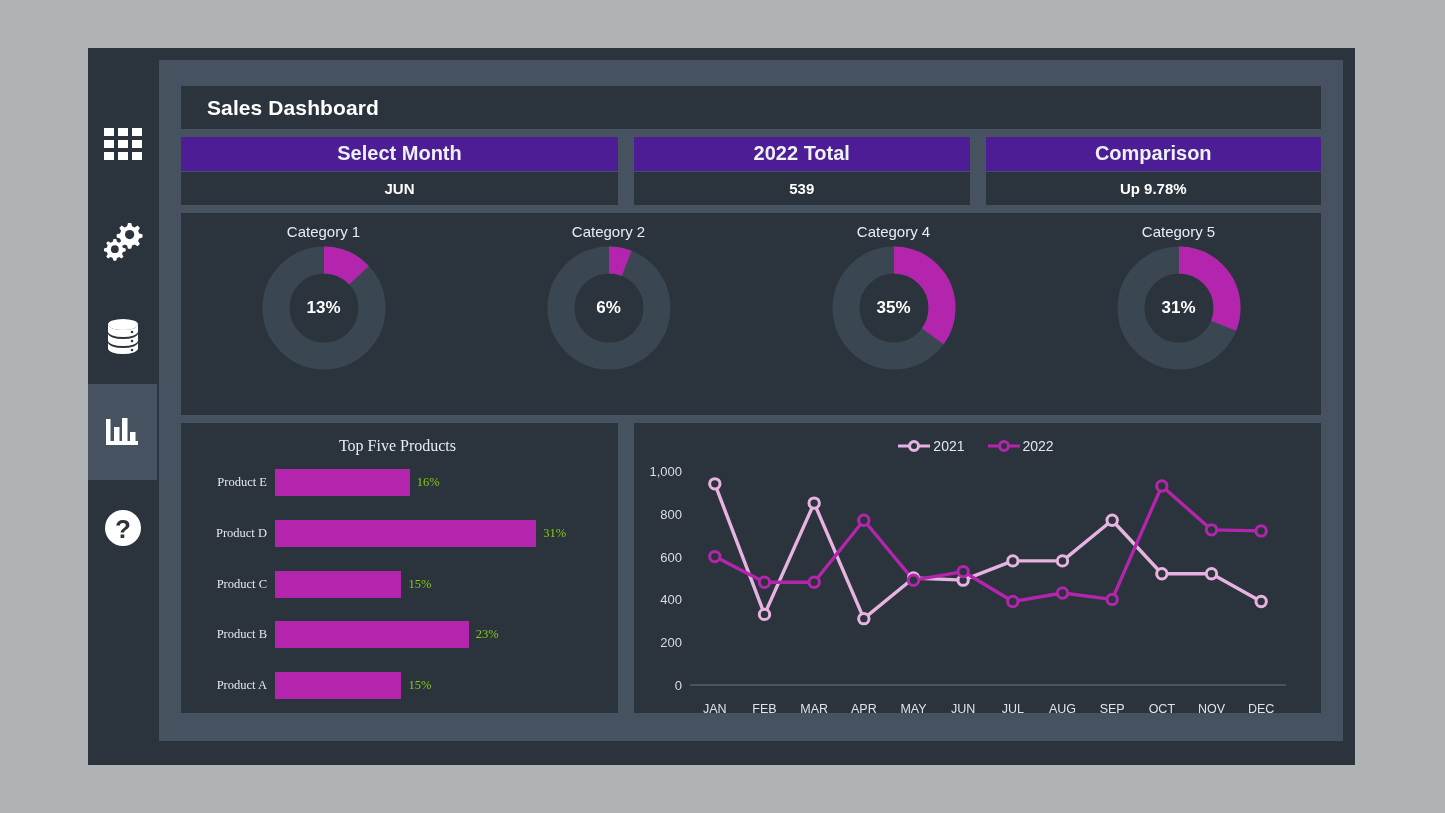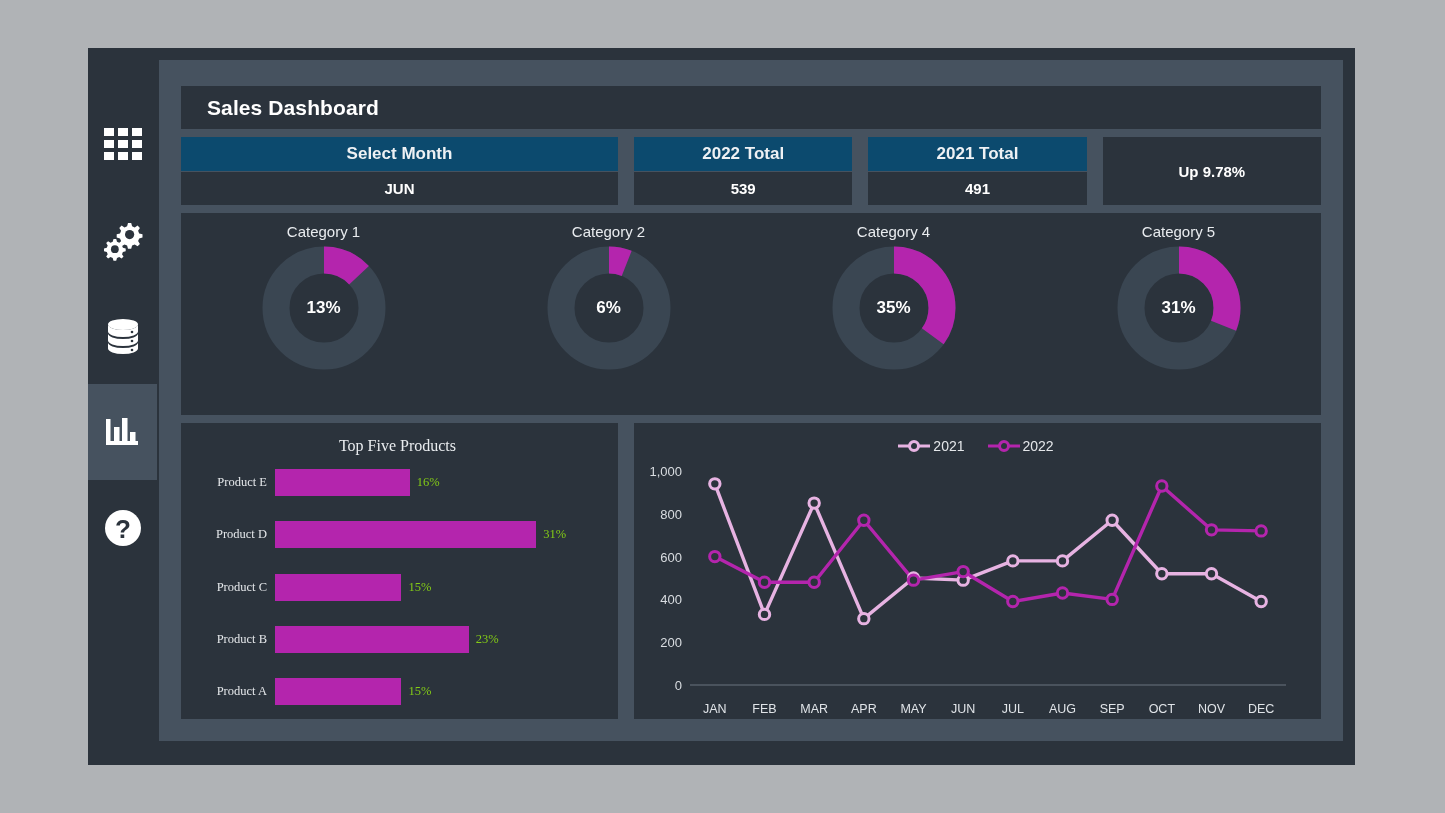--- a/index.html
+++ b/index.html
@@ -41,21 +41,21 @@
     cursor: pointer;
   }
   .nav-item.active { background: #46525f; }
   .nav-item svg { display: block; }
 
   
   #content {
     flex: 1;
     background: #46525f;
     margin: 12px 12px 24px 2px;
-    padding: 26px 22px 22px 22px;
+    padding: 26px 22px 28px 22px;
     display: flex;
     flex-direction: column;
     gap: 8px;
   }
 
   .panel { background: #2b333c; }
 
   
   #title-bar {
     height: 43px;
@@ -77,23 +77,23 @@
     height: 68px;
   }
   .kpi-card {
     display: flex;
     flex-direction: column;
   }
   .kpi-card.month { flex: 0 0 437px; }
   .kpi-card.metric { flex: 1; }
   .kpi-head {
     flex: 1;
-    background: #0c4a6e;
+    background: #4c1d95;
     color: #eef1f4;
-    font-size: 17px;
+    font-size: 20px;
     font-weight: bold;
     display: flex;
     align-items: center;
     justify-content: center;
     border-bottom: 1px solid #46525f;
   }
   .kpi-val {
     flex: 1;
     background: #2b333c;
     color: #ffffff;
@@ -290,26 +290,23 @@
       <div class="kpi-card month">
         <div class="kpi-head">Select Month</div>
         <div class="kpi-val">JUN</div>
       </div>
 
       <div class="kpi-card metric">
         <div class="kpi-head">2022 Total</div>
         <div class="kpi-val">539</div>
       </div>
 
+
       <div class="kpi-card metric">
-        <div class="kpi-head">2021 Total</div>
-        <div class="kpi-val">491</div>
-      </div>
-
-      <div class="kpi-card metric">
+        <div class="kpi-head">Comparison</div>
         <div class="kpi-val">Up  9.78%</div>
       </div>
 
     </div>
 
     <div id="gauges-panel" class="panel">
         <div class="gauge">
           <div class="gauge-title">Category 1</div>
           <div class="gauge-ring">
             <svg width="124" height="124" viewBox="0 0 124 124">

